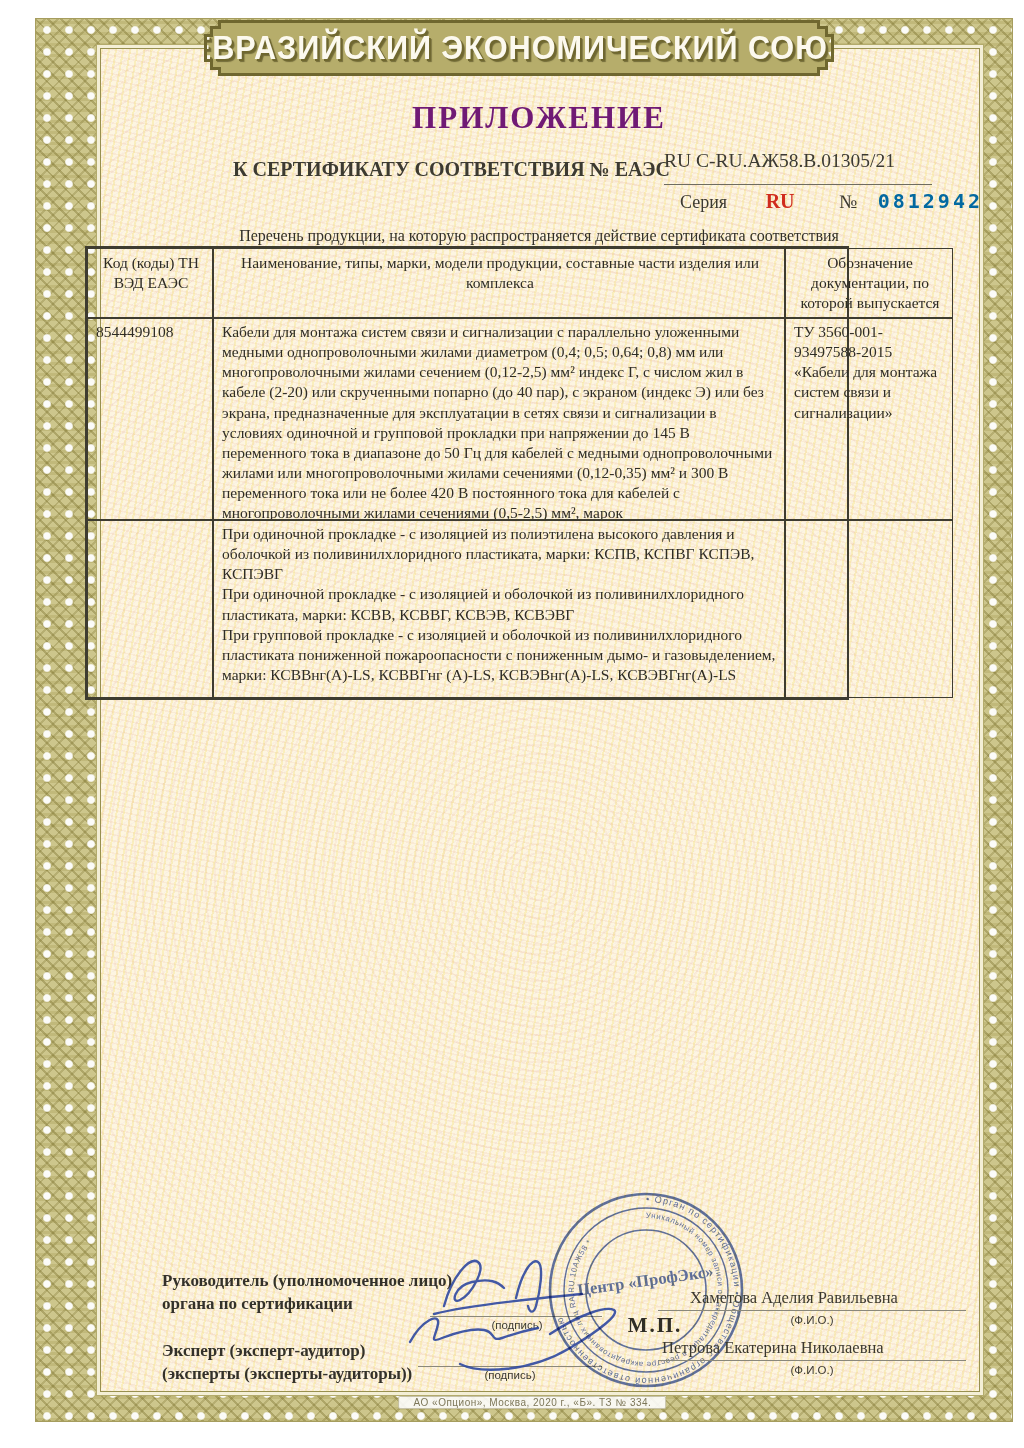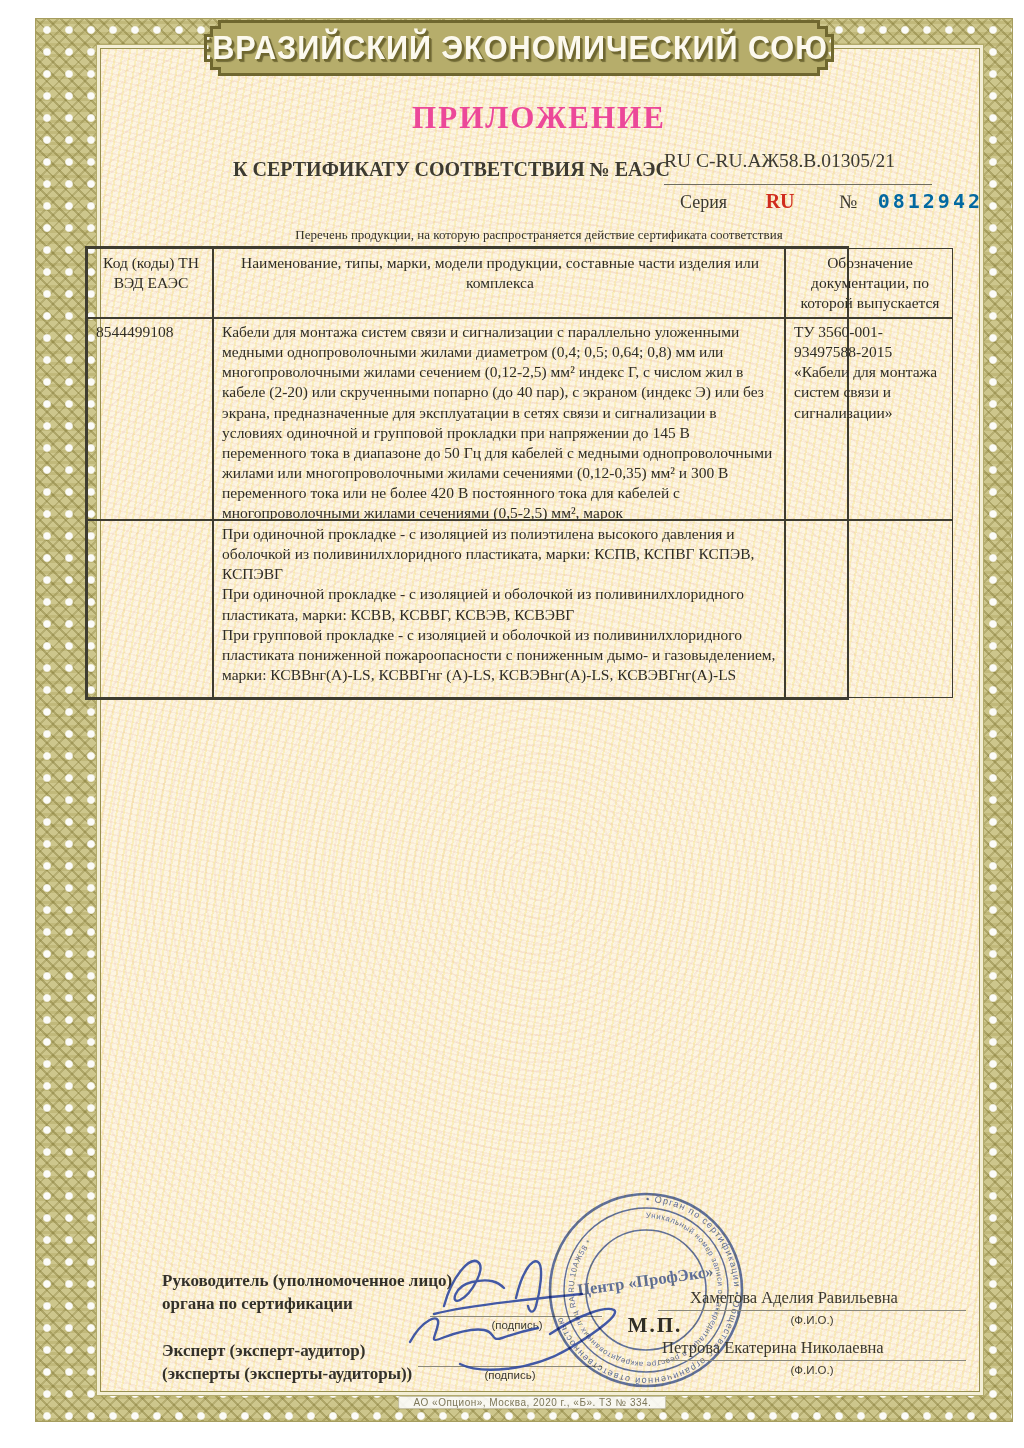--- a/index.html
+++ b/index.html
@@ -31,31 +31,31 @@
   
   .banner{position:absolute;left:204px;top:20px;width:630px;height:56px;background:#6f672f;
         clip-path:polygon(0 14px,6px 14px,6px 6px,14px 6px,14px 0,calc(100% - 14px) 0,calc(100% - 14px) 6px,calc(100% - 6px) 6px,calc(100% - 6px) 14px,100% 14px,100% calc(100% - 14px),calc(100% - 6px) calc(100% - 14px),calc(100% - 6px) calc(100% - 6px),calc(100% - 14px) calc(100% - 6px),calc(100% - 14px) 100%,14px 100%,14px calc(100% - 6px),6px calc(100% - 6px),6px calc(100% - 14px),0 calc(100% - 14px));}
   .banner-inner{position:absolute;left:3px;top:3px;right:3px;bottom:3px;background:#b6ad6b;
         clip-path:inherit;display:flex;align-items:center;justify-content:center;}
   .banner-text{font-family:"Liberation Sans",sans-serif;font-weight:800;font-size:33px;
         color:#fcf9ee;white-space:nowrap;transform:scaleX(.93);letter-spacing:1px;
         text-shadow:2px 2px 0 #6f672f,3px 3px 1px rgba(60,54,18,.55);}
 
   .doc-title{position:absolute;left:100px;top:100px;width:878px;text-align:center;
-        font-size:31px;font-weight:bold;letter-spacing:2px;color:#ec4899;}
+        font-size:31px;font-weight:bold;letter-spacing:2px;color:#701a75;}
   .subtitle{position:absolute;left:233px;top:158px;font-size:20px;font-weight:bold;color:#3c3a31;}
   .cert-number{position:absolute;left:664px;top:150px;width:268px;font-size:19.5px;color:#3b3a33;
         border-bottom:1px solid #6e6c60;padding-bottom:12px;white-space:nowrap;}
   .series-row{position:absolute;left:652px;top:189px;font-size:18px;color:#3c3a31;white-space:nowrap;}
   .series-label{margin-right:14px;margin-left:28px;}
   .series-value{color:#d02b1d;font-weight:bold;font-size:20px;margin-right:40px;margin-left:20px;}
   .number-sign{margin-right:16px;font-size:19px;}
   .blank-number{font-family:"DejaVu Sans Mono",monospace;font-size:20px;letter-spacing:3px;color:#0369a1;font-weight:bold;}
 
-  .table-caption{position:absolute;left:100px;top:227px;width:878px;text-align:center;font-size:13px;color:#33312a;}
+  .table-caption{position:absolute;left:100px;top:227px;width:878px;text-align:center;font-size:16px;color:#33312a;}
 
   .prod-table{position:absolute;left:85px;top:246px;width:764px;border:2px solid #3e3c30;
         display:grid;grid-template-columns:126px 572px 168px;grid-template-rows:70px 202px 178px;
         background:transparent;box-sizing:border-box;}
   .cell{border:1px solid #3e3c30;box-sizing:border-box;font-size:15.5px;line-height:1.3;
         padding:3px 6px 3px 8px;color:#2e2c25;overflow:hidden;}
   .cell.hdr{display:flex;align-items:flex-start;justify-content:center;text-align:center;padding-top:4px;}
   .cell p{margin:0 0 0 0;}
 
   .sig-label{position:absolute;font-size:17px;font-weight:bold;color:#33312a;line-height:1.35;}

